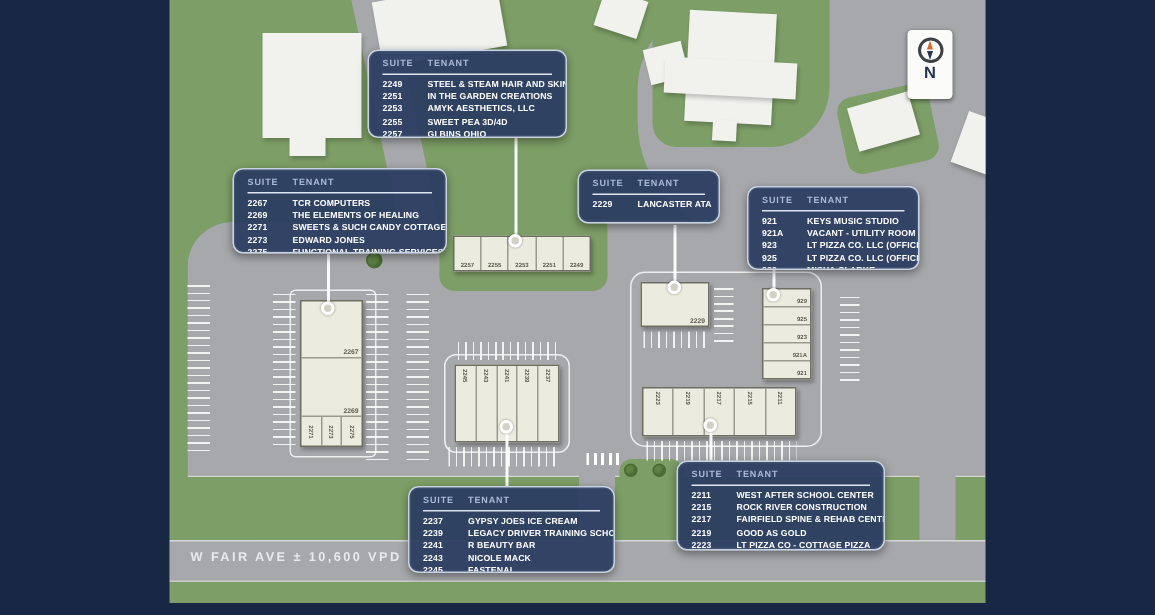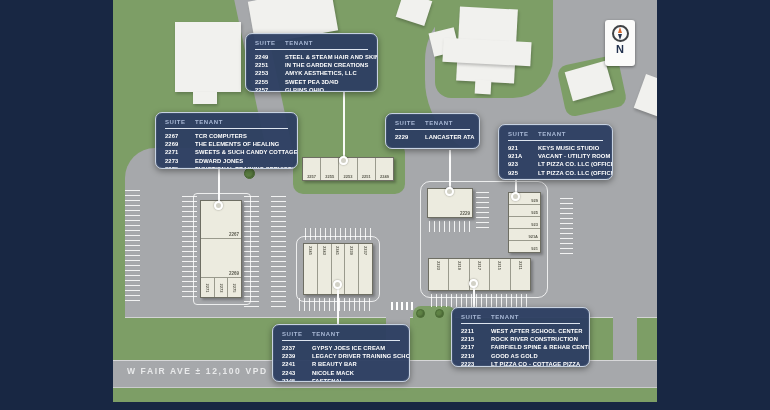--- a/index.html
+++ b/index.html
@@ -191,21 +191,21 @@
         </div>
       <div class="rrow">
           <span class="ul rr">921A</span>
         </div>
       <div class="rrow">
           <span class="ul rr">921</span>
         </div>
     </div>
 
     <div class="roadband"></div>
-    <div class="roadlabel">W FAIR AVE ± 12,100 VPD</div>
+    <div class="roadlabel">W FAIR AVE ± 10,600 VPD</div>
 
     <div class="leader" style="left:230px;top:92px;height:66px;"></div>
     <div class="leader" style="left:105px;top:169px;height:34px;"></div>
     <div class="leader" style="left:336px;top:150px;height:39px;"></div>
     <div class="leader" style="left:402px;top:180px;height:14px;"></div>
     <div class="leader" style="left:224px;top:289px;height:35px;"></div>
     <div class="leader" style="left:360px;top:288px;height:19px;"></div>
     <div class="marker" style="left:226px;top:156px;"></div>
     <div class="marker" style="left:101px;top:201px;"></div>
     <div class="marker" style="left:332px;top:187px;"></div>

